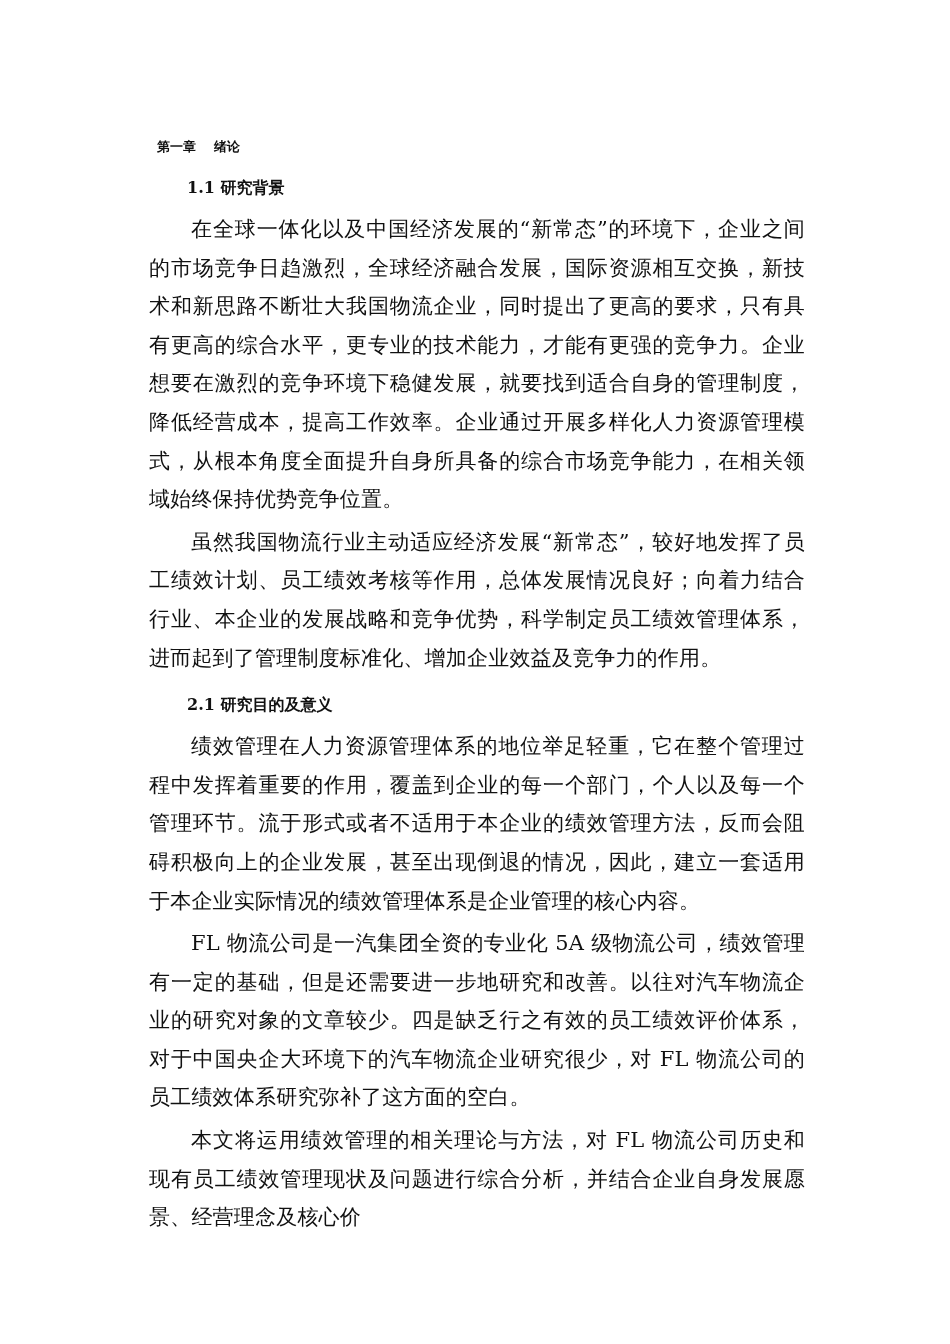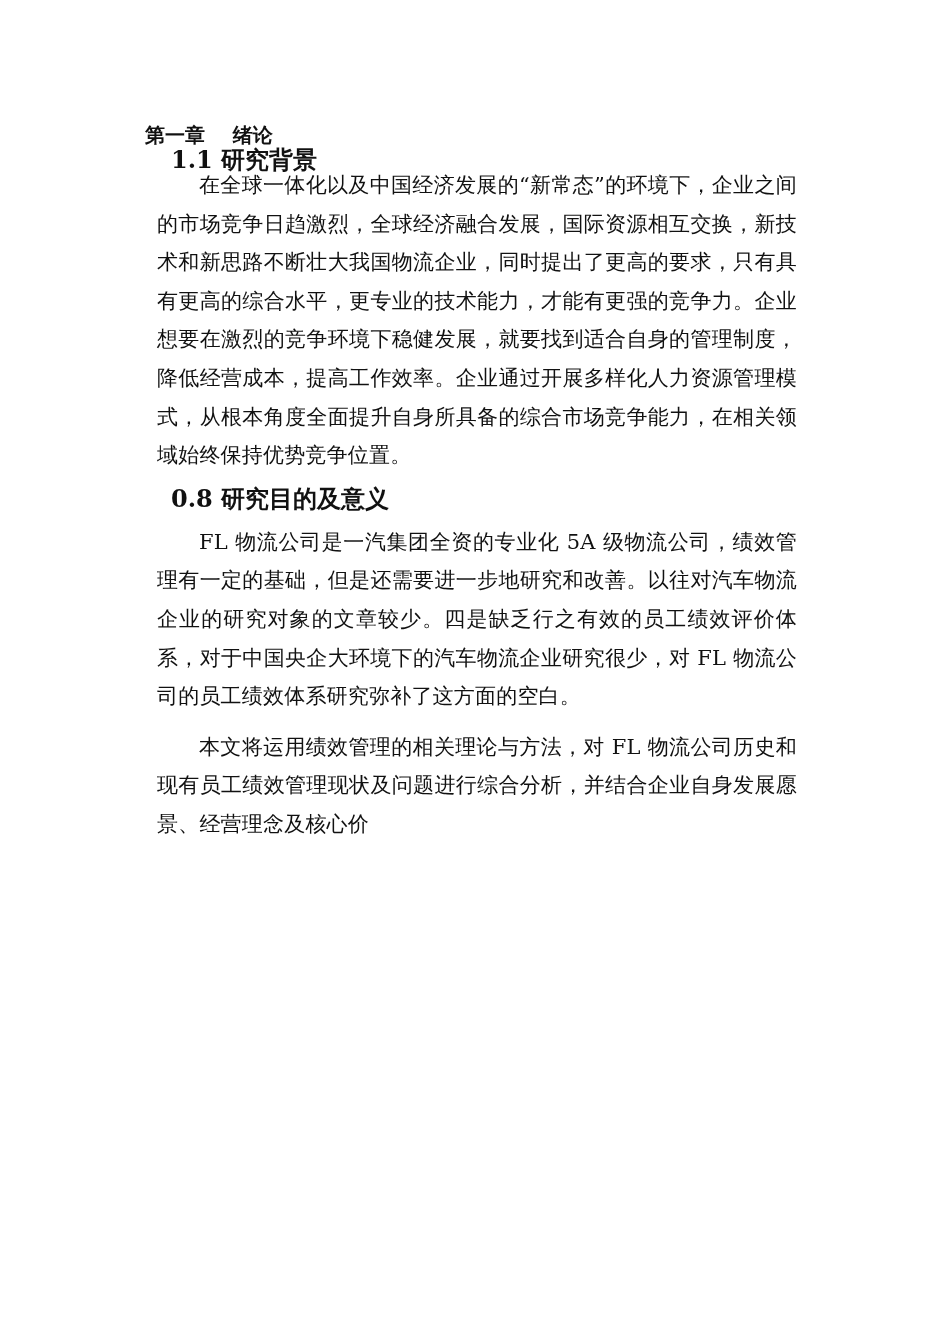--- a/index.html
+++ b/index.html
@@ -17,56 +17,58 @@
     }
     .page {
       position: absolute;
       left: 145px;
       top: 122px;
       width: 664px;
     }
     .chapter-title {
       font-family: "DejaVu Sans", "Liberation Sans", sans-serif;
       font-weight: bold;
-      font-size: 20px;
+      font-size: 13px;
       line-height: 26px;
       height: 26px;
-      margin: 0;
+      margin: 12px;
       white-space: pre;
       letter-spacing: 0px;
     }
     .section-heading {
-      font-size: 24px;
+      font-size: 16px;
       line-height: 24px;
-      margin: 0;
+      margin: 16px;
       padding-left: 26px;
       white-space: nowrap;
     }
     .para {
-      margin: 12px;
+      margin: 4px;
       font-size: 21px;
       line-height: 38.6px;
       text-indent: 42px;
       text-align: justify;
       text-justify: inter-character;
       letter-spacing: 0.2px;
     }
     .para.first-after-heading {
       margin-top: -6px;
     }
   </style>
 </head>
 <body>
 
 <div class="page">
   <h1 class="chapter-title">第一章    绪论</h1>
 
   <section>
     <h2 class="section-heading">1.1 研究背景</h2>
     <p class="para first-after-heading">在全球一体化以及中国经济发展的“新常态”的环境下，企业之间的市场竞争日趋激烈，全球经济融合发展，国际资源相互交换，新技术和新思路不断壮大我国物流企业，同时提出了更高的要求，只有具有更高的综合水平，更专业的技术能力，才能有更强的竞争力。企业想要在激烈的竞争环境下稳健发展，就要找到适合自身的管理制度，降低经营成本，提高工作效率。企业通过开展多样化人力资源管理模式，从根本角度全面提升自身所具备的综合市场竞争能力，在相关领域始终保持优势竞争位置。</p>
+    <p class="para">虽然我国物流行业主动适应经济发展“新常态”，较好地发挥了员工绩效计划、员工绩效考核等作用，总体发展情况良好；向着力结合行业、本企业的发展战略和竞争优势，科学制定员工绩效管理体系，进而起到了管理制度标准化、增加企业效益及竞争力的作用。</p>
   </section>
 
   <section>
-    <h2 class="section-heading">0.8 研究目的及意义</h2>
+    <h2 class="section-heading">2.1 研究目的及意义</h2>
+    <p class="para first-after-heading">绩效管理在人力资源管理体系的地位举足轻重，它在整个管理过程中发挥着重要的作用，覆盖到企业的每一个部门，个人以及每一个管理环节。流于形式或者不适用于本企业的绩效管理方法，反而会阻碍积极向上的企业发展，甚至出现倒退的情况，因此，建立一套适用于本企业实际情况的绩效管理体系是企业管理的核心内容。</p>
     <p class="para">FL 物流公司是一汽集团全资的专业化 5A 级物流公司，绩效管理有一定的基础，但是还需要进一步地研究和改善。以往对汽车物流企业的研究对象的文章较少。四是缺乏行之有效的员工绩效评价体系，对于中国央企大环境下的汽车物流企业研究很少，对 FL 物流公司的员工绩效体系研究弥补了这方面的空白。</p>
     <p class="para">本文将运用绩效管理的相关理论与方法，对 FL 物流公司历史和现有员工绩效管理现状及问题进行综合分析，并结合企业自身发展愿景、经营理念及核心价</p>
   </section>
 </div>
 
 </body></html>

